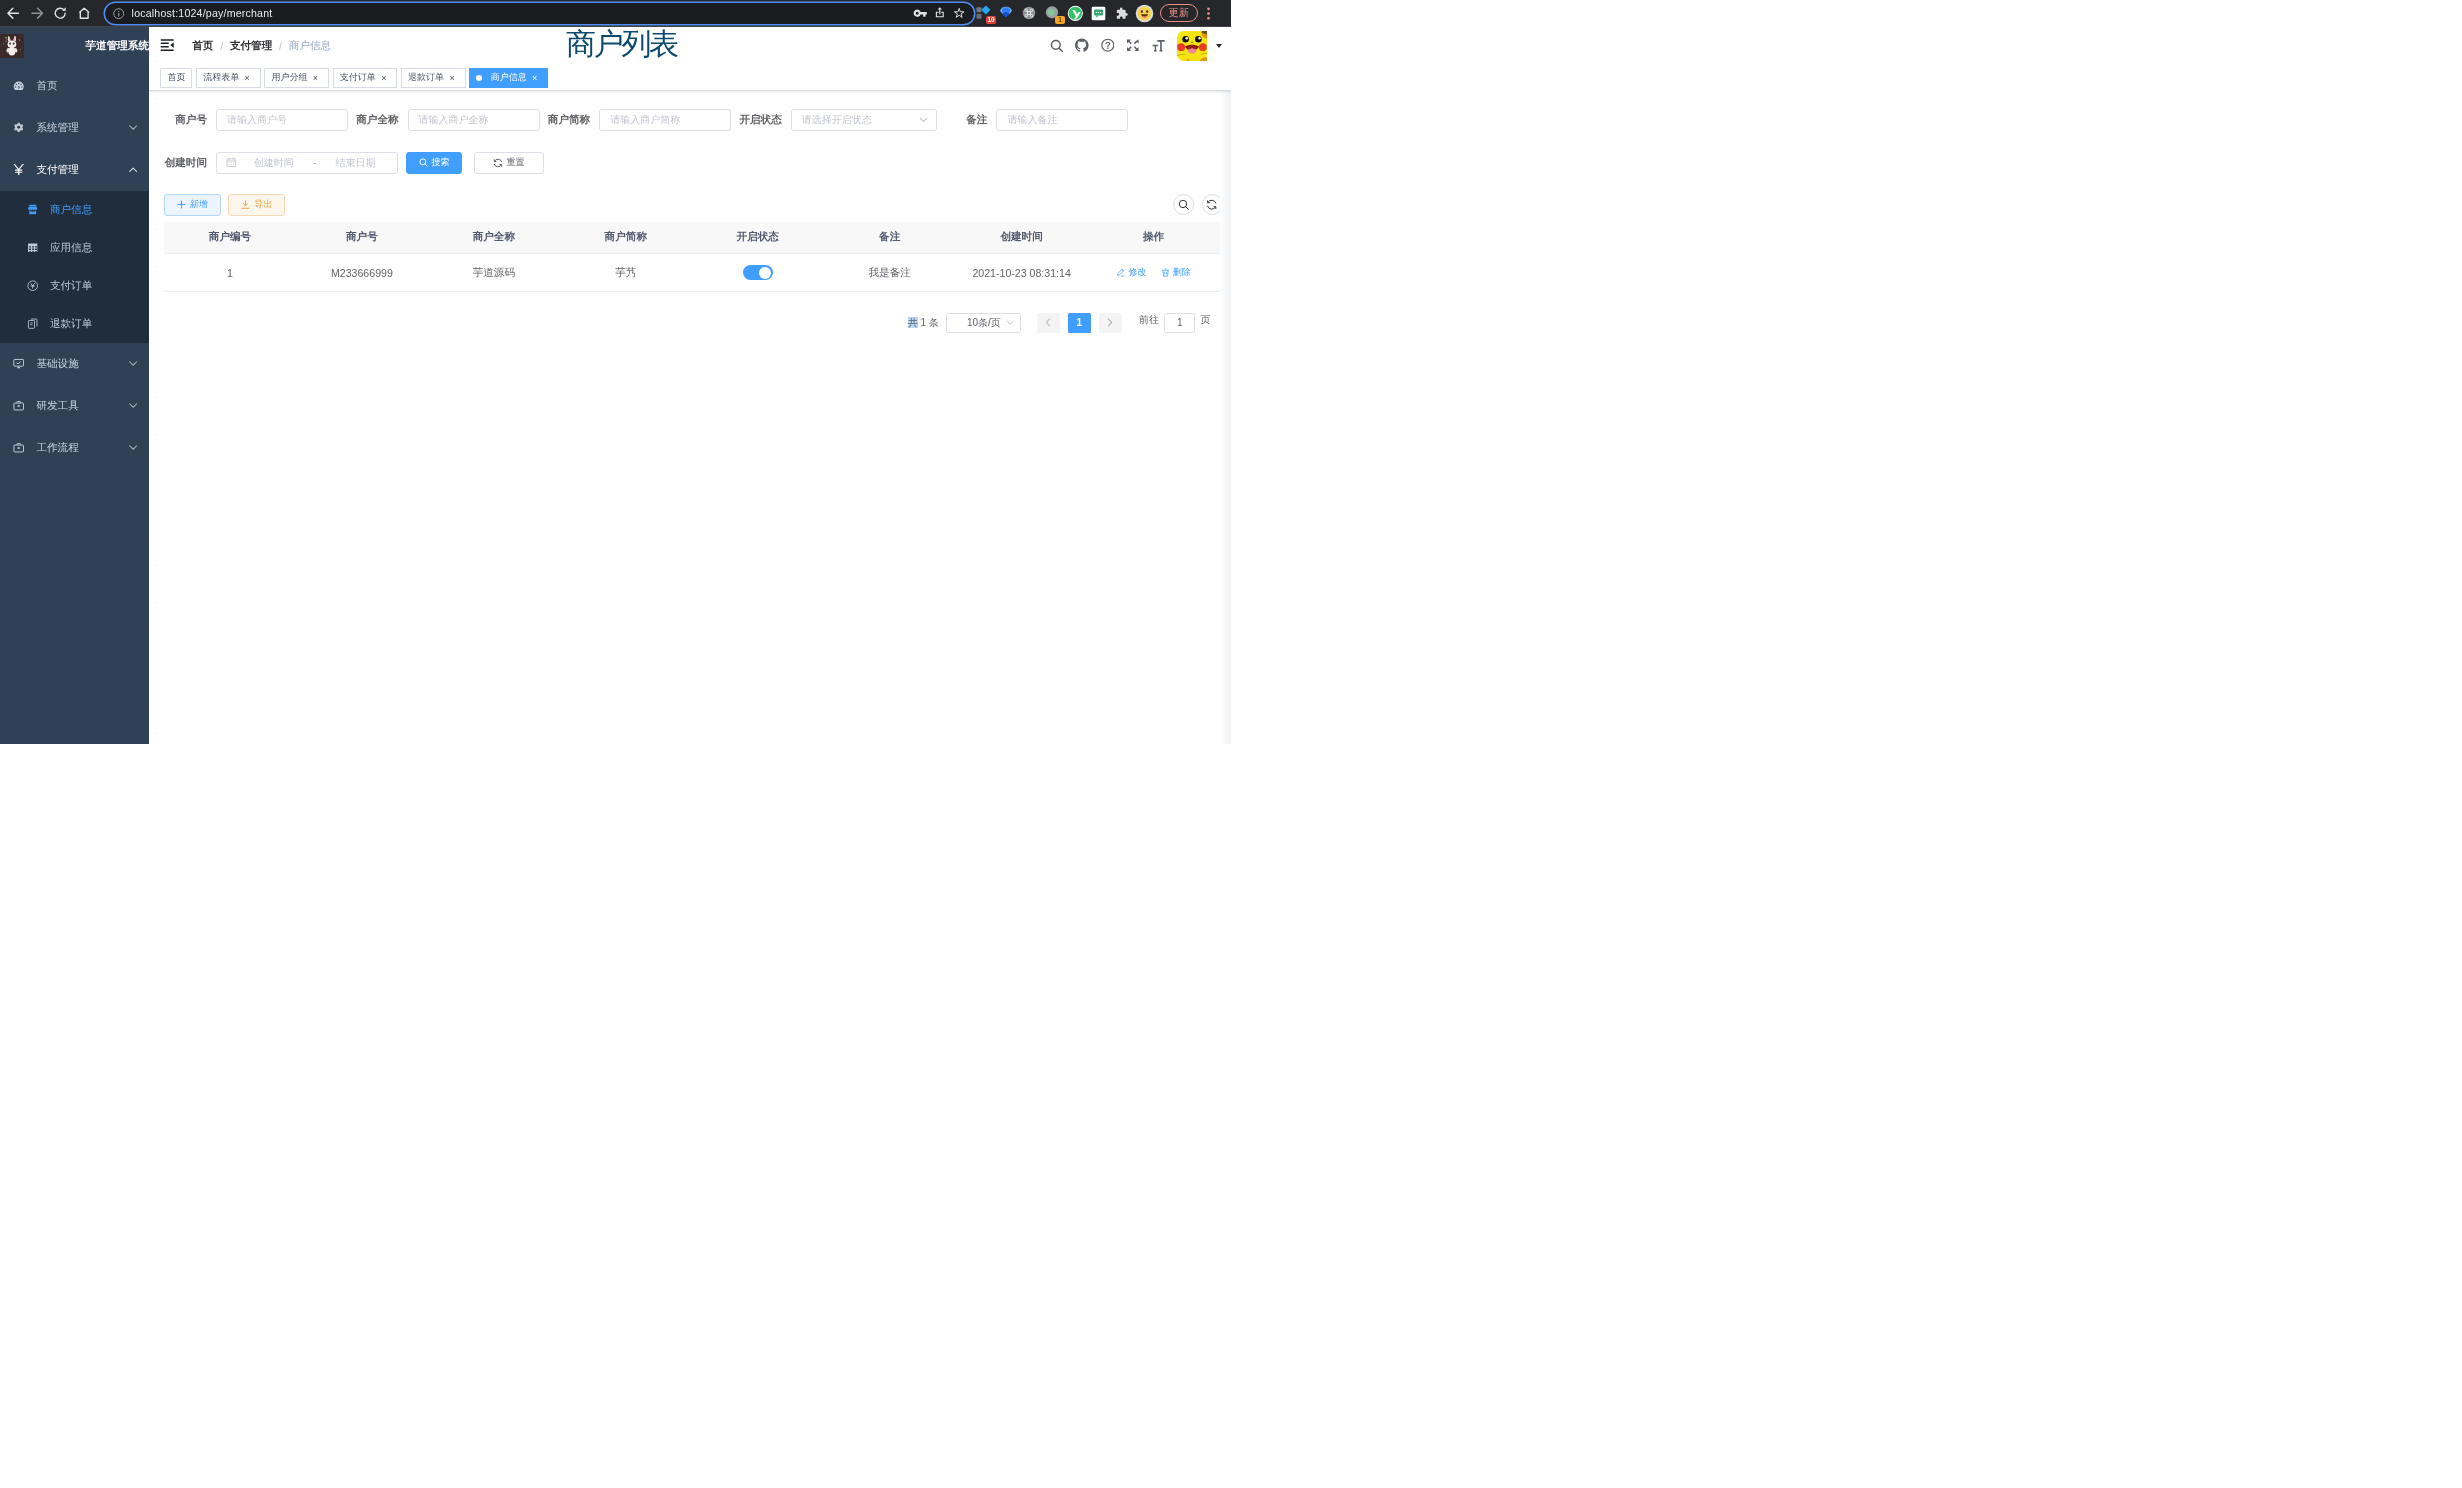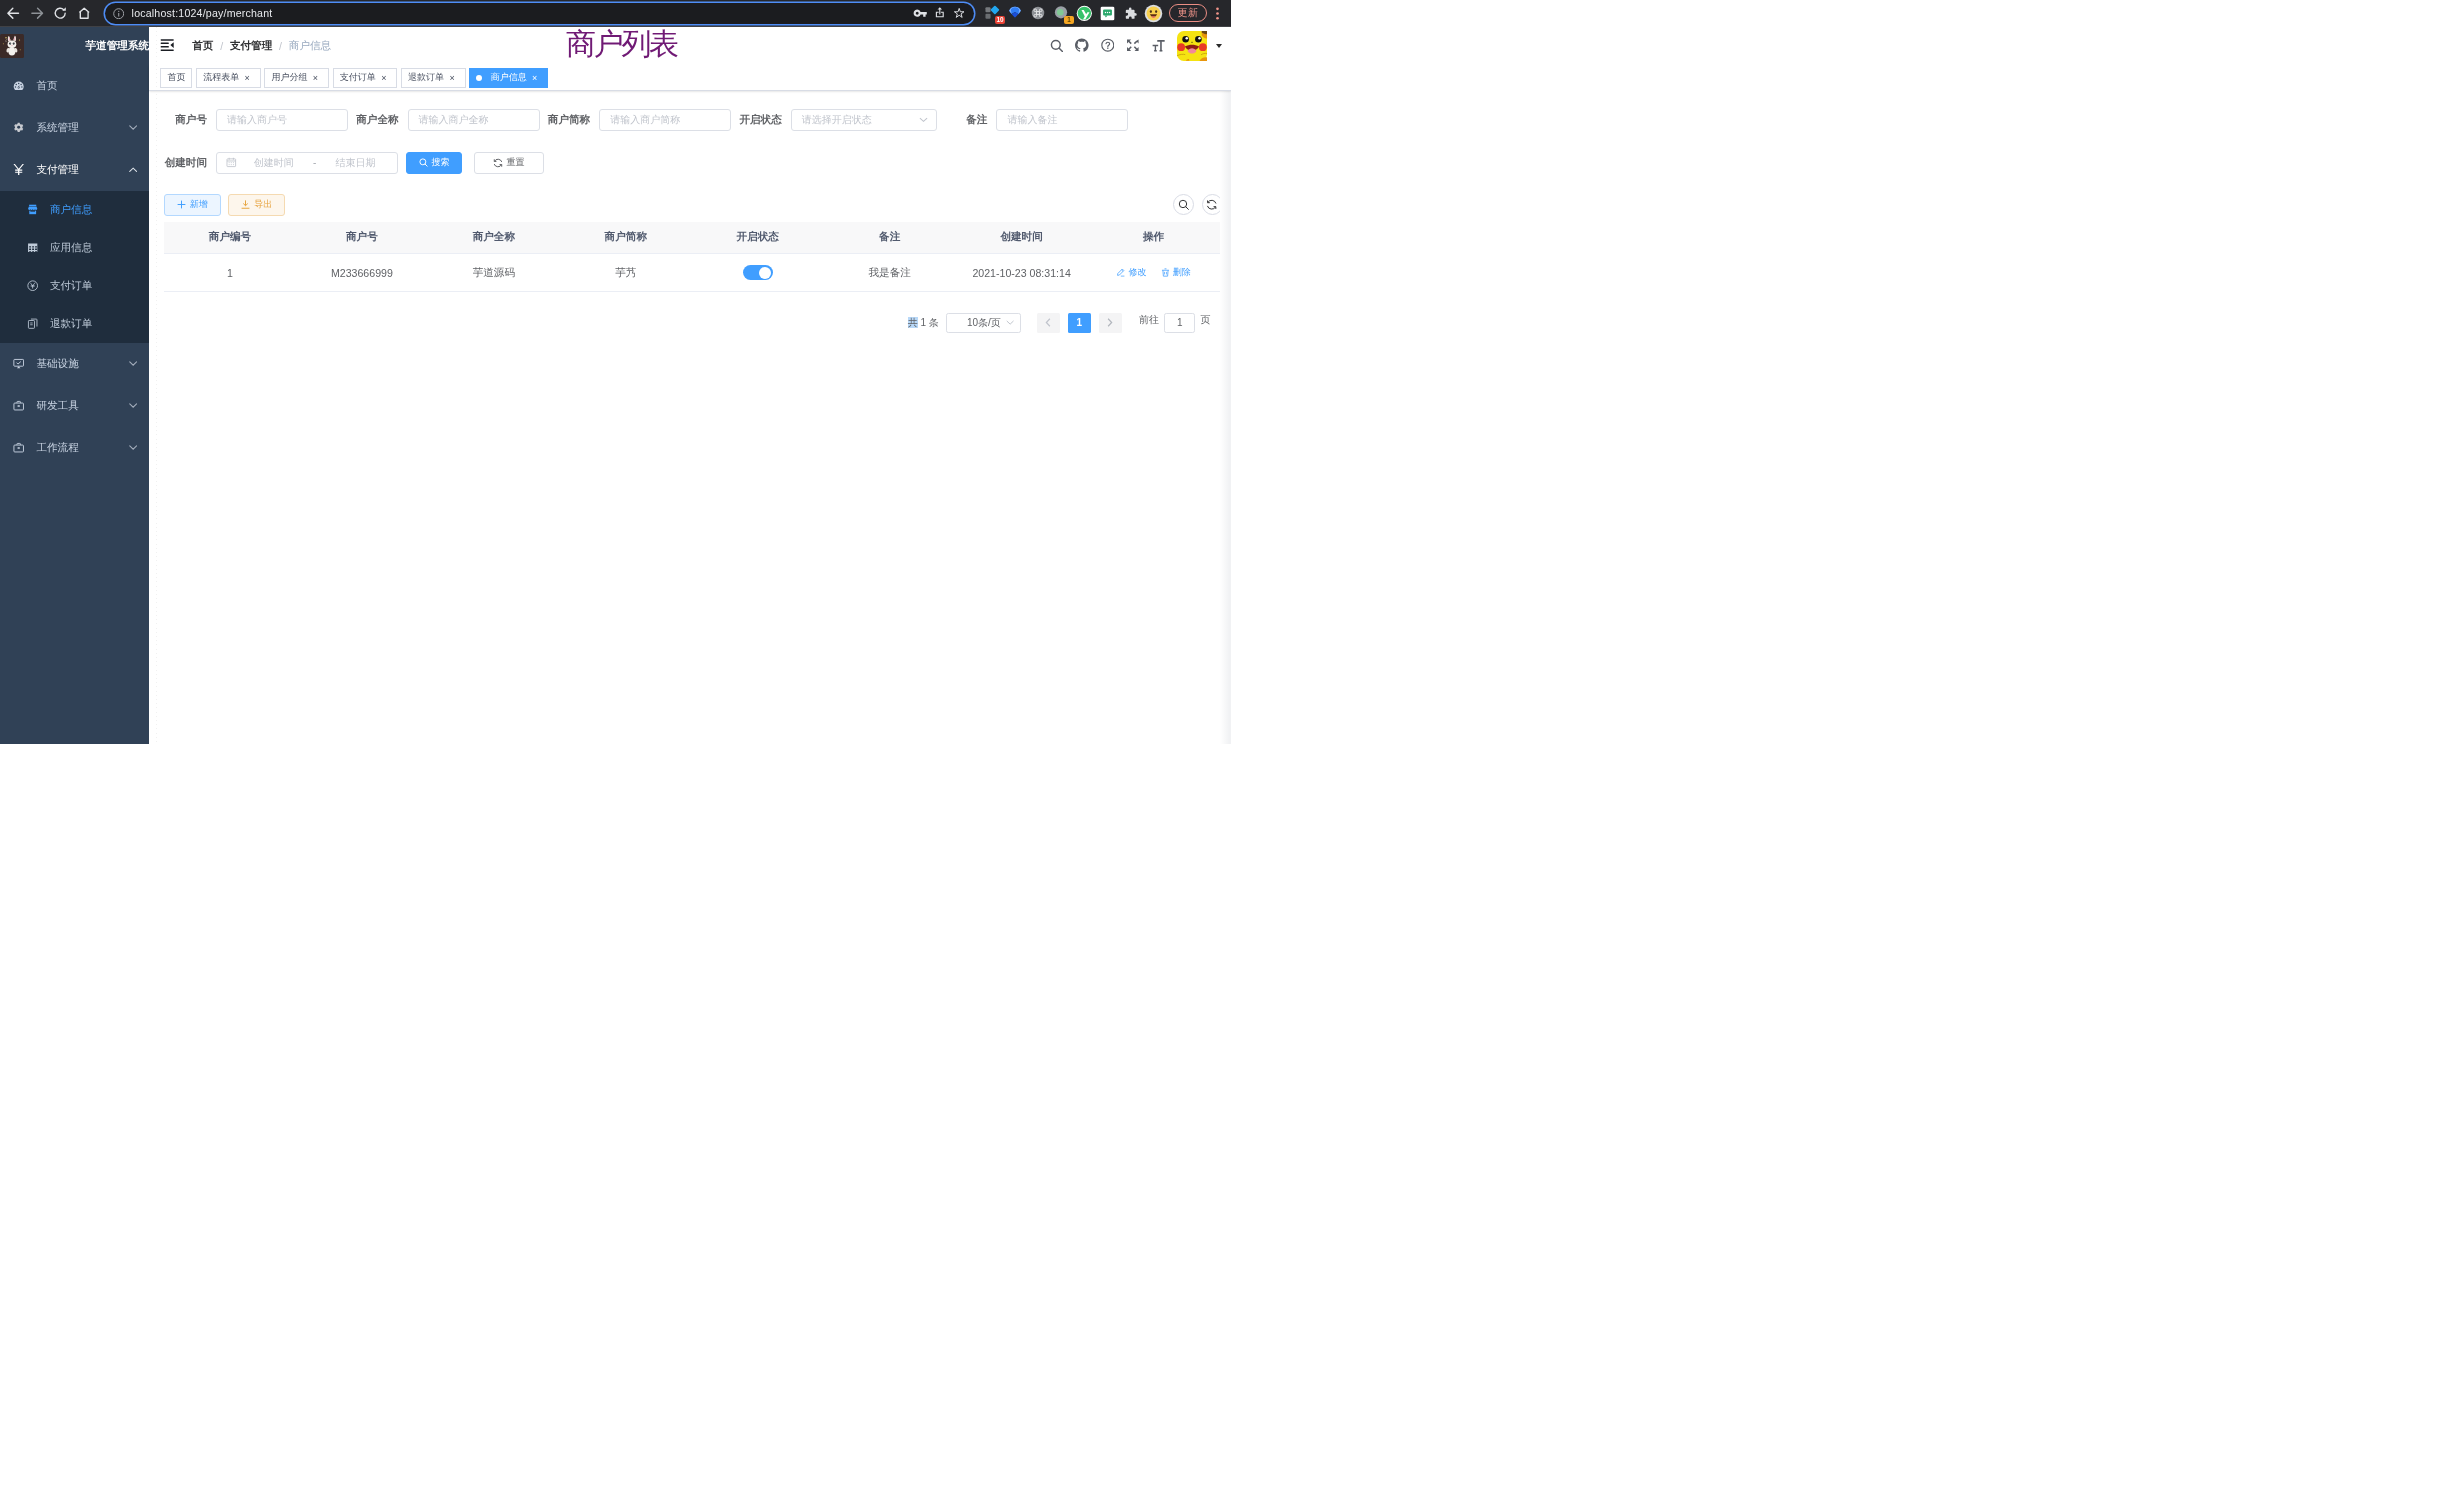--- a/index.html
+++ b/index.html
@@ -5,21 +5,21 @@
 *{box-sizing:border-box;margin:0;padding:0}
 html,body{background:#fff}
 #stage{position:relative;width:1231px;height:744px;font-family:"Liberation Sans",sans-serif;background:#fff;overflow:hidden}
 svg{display:block}
 
 .browser{position:relative;height:26.5px;background:#26272b;border-bottom:0.8px solid #404145;display:flex;align-items:center}
 .b-ic{width:23.5px;height:21px;display:flex;align-items:center;justify-content:center;flex-shrink:0}
 .omnibox{position:absolute;left:105px;top:3px;width:869px;height:20.5px;border-radius:10.6px;background:#1b1c1f;box-shadow:0 0 0 1.5px #4e8df6;display:flex;align-items:center;padding:0 7.6px;color:#e8eaed}
 .omnibox .url{font-size:10.6px;margin-left:7.6px;flex:1;color:#e8eaed;letter-spacing:0.2px;white-space:nowrap;overflow:hidden}
 .omni-right{display:flex;align-items:center;gap:5.3px}
-.ext-area{position:absolute;right:6px;top:0;height:26.5px;display:flex;align-items:center}
+.ext-area{position:absolute;right:15px;top:0;height:26.5px;display:flex;align-items:center}
 .ext{position:relative;width:23px;height:23px;display:flex;align-items:center;justify-content:center;flex-shrink:0}
 .badge{position:absolute;right:-1.5px;bottom:0.8px;min-width:10px;height:8.3px;border-radius:1.9px;font-size:6.4px;font-weight:700;color:#fff;display:flex;align-items:center;justify-content:center;padding:0 1.5px}
 .badge.red{background:#e94235}
 .badge.orange{background:#f5a623;color:#5f4400}
 .update-pill{height:18px;border:1.1px solid #ec8e84;border-radius:9px;color:#f0948a;font-size:10px;display:flex;align-items:center;justify-content:center;padding:0 7.6px;margin:0 3px 0 4.5px;letter-spacing:0.4px}
 
 .dotline{position:absolute;left:156px;top:26.5px;bottom:0;width:0.8px;background-image:repeating-linear-gradient(to bottom,#dcdcdc 0 1.1px,transparent 1.1px 4.2px);opacity:.4;z-index:4;pointer-events:none}
 .gutter{position:absolute;right:0;top:26.5px;bottom:0;width:11.4px;background:linear-gradient(to right,#fff 0%,#f1f2f4 85%);z-index:1;pointer-events:none}
 .app{display:flex;height:717px;position:relative}
 .sidebar{width:149px;background:#304156;flex-shrink:0;overflow:hidden}
@@ -37,21 +37,21 @@
 .navbar{height:38px;background:#fff;display:flex;align-items:center;position:relative;z-index:3}
 .hamburger{padding:0 11.4px;height:100%;display:flex;align-items:center;cursor:pointer}
 .crumbs{display:flex;align-items:center;font-size:10.6px;margin-left:6px}
 .crumb-strong{color:#303133;font-weight:700}
 .crumb-sep{color:#c0c4cc;margin:0 6.8px;font-weight:400}
 .crumb-last{color:#97a8be}
 .nav-right{position:absolute;right:9px;top:0;height:38px;display:flex;align-items:center}
 .nr-ic{width:13.6px;height:13.6px;margin-left:12px;display:flex;align-items:center;justify-content:center;cursor:pointer}
 .avatar-wrap{margin-left:11.4px;display:flex;align-items:center;cursor:pointer}
 .caret{margin-left:9px;width:0;height:0;border-left:3.8px solid transparent;border-right:3.8px solid transparent;border-top:4.5px solid #2a2a2a}
-.annotation{position:absolute;left:566px;top:2.3px;font-size:30px;font-weight:400;color:#701a75;z-index:9;letter-spacing:-2.3px;line-height:1;font-family:"Liberation Sans",sans-serif}
+.annotation{position:absolute;left:566px;top:2.3px;font-size:30px;font-weight:400;color:#0c4a6e;z-index:9;letter-spacing:-2.3px;line-height:1;font-family:"Liberation Sans",sans-serif}
 
 .tags{height:26px;background:#fff;border-bottom:0.8px solid #d8dce5;box-shadow:0 0.8px 2.3px 0 rgba(0,0,0,.12),0 0 2.3px 0 rgba(0,0,0,.04);padding:3px 0 0 11.4px;display:flex;position:relative;z-index:2}
 .tag{display:inline-flex;align-items:center;height:20px;padding:0 6px;border:0.8px solid #d8dce5;background:#fff;color:#495060;font-size:9px;margin-left:3.8px;cursor:pointer;white-space:nowrap}
 .tag:first-child{margin-left:0}
 .tag .x{margin-left:1.5px;width:13px;height:12px;display:flex;align-items:center;justify-content:center;border-radius:50%;font-size:9px}
 .tag.active{background:#409eff;color:#fff;border-color:#409eff}
 .tag.active .dot{width:6px;height:6px;background:#fff;border-radius:50%;margin-right:8.3px}
 
 .app-main{flex:1;padding:18px 11.4px 0 15px;background:#fff;position:relative}
 .frow{display:flex;align-items:center}

